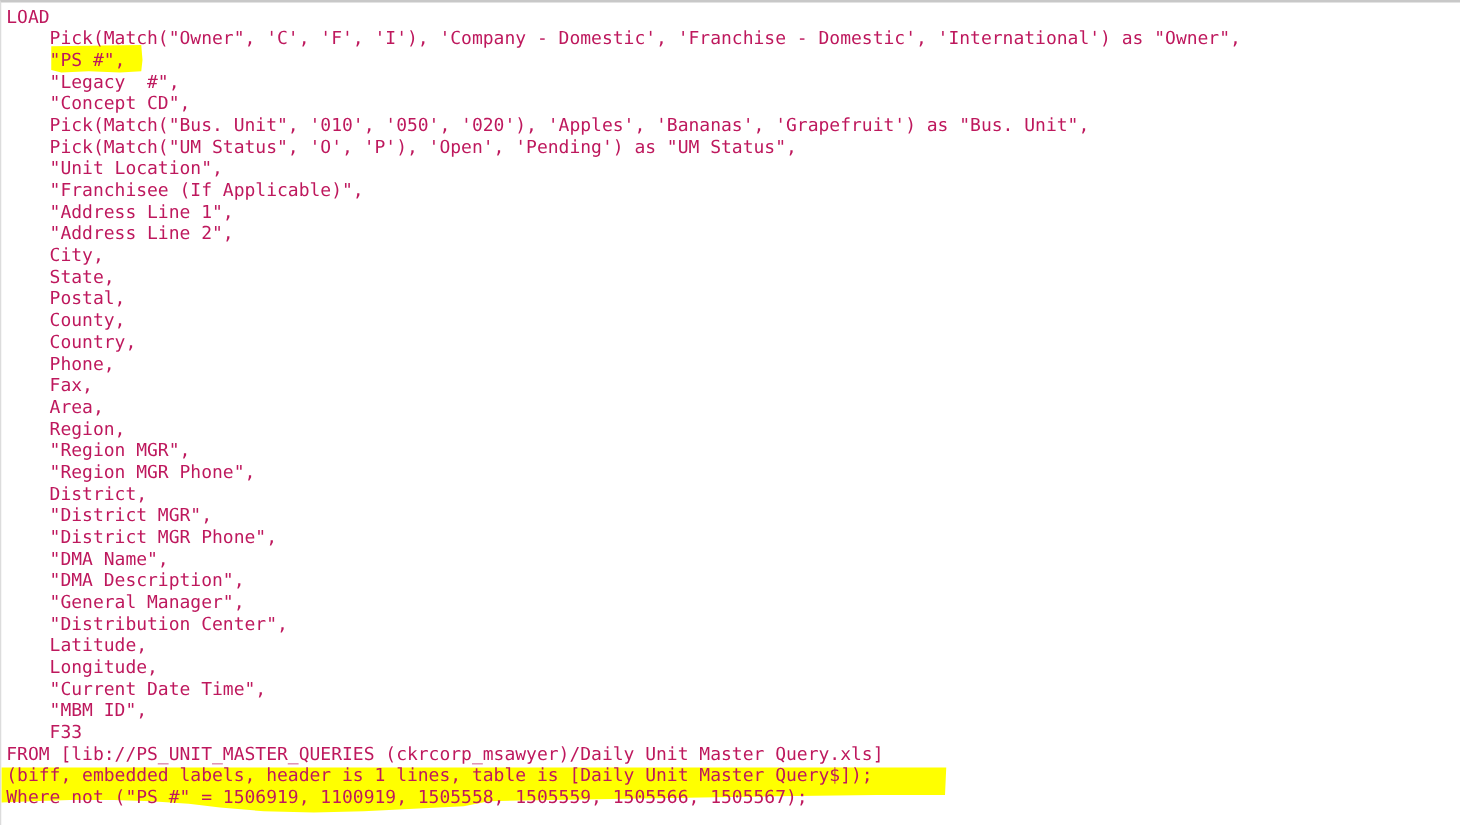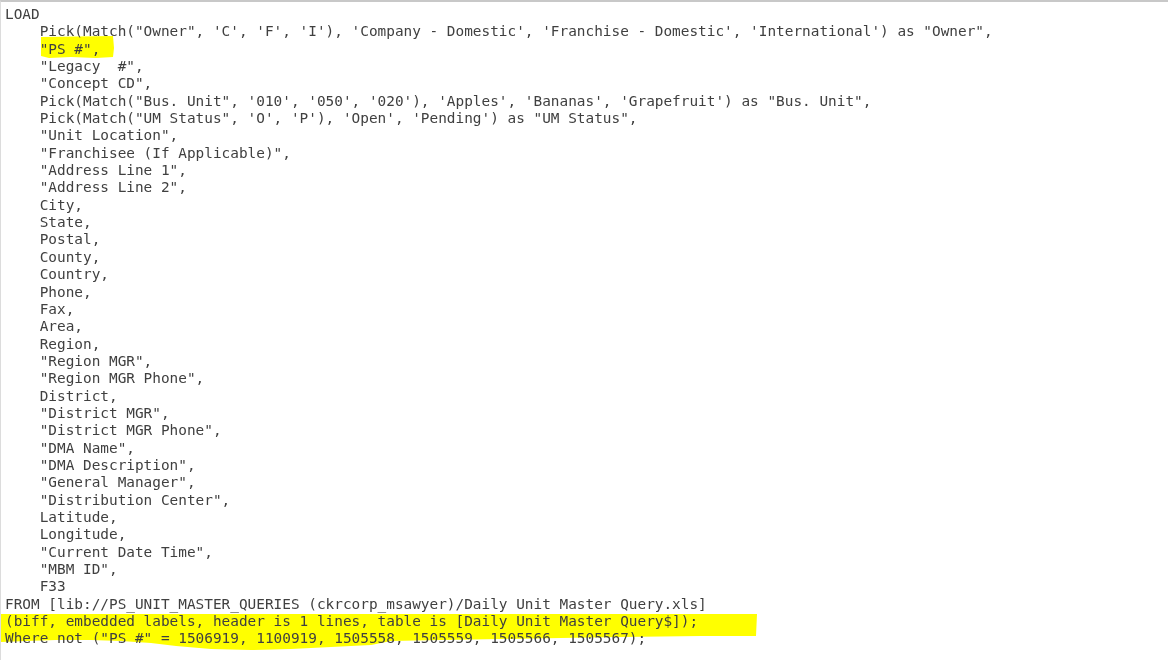--- a/index.html
+++ b/index.html
@@ -35,21 +35,21 @@
   #code-layer {
     position: absolute;
     left: 0;
     top: 0;
     z-index: 2;
     padding: 4px 0 0 4px;
     margin: 0;
     font-family: "DejaVu Sans Mono", monospace;
     font-size: 14.4px;
     line-height: 17.35px;
-    color: #404040;
+    color: #be185d;
     white-space: pre;
     letter-spacing: 0px;
     -webkit-font-smoothing: none;
   }
   .code-line {
     display: block;
     height: 17.35px;
     white-space: pre;
   }
 </style>

